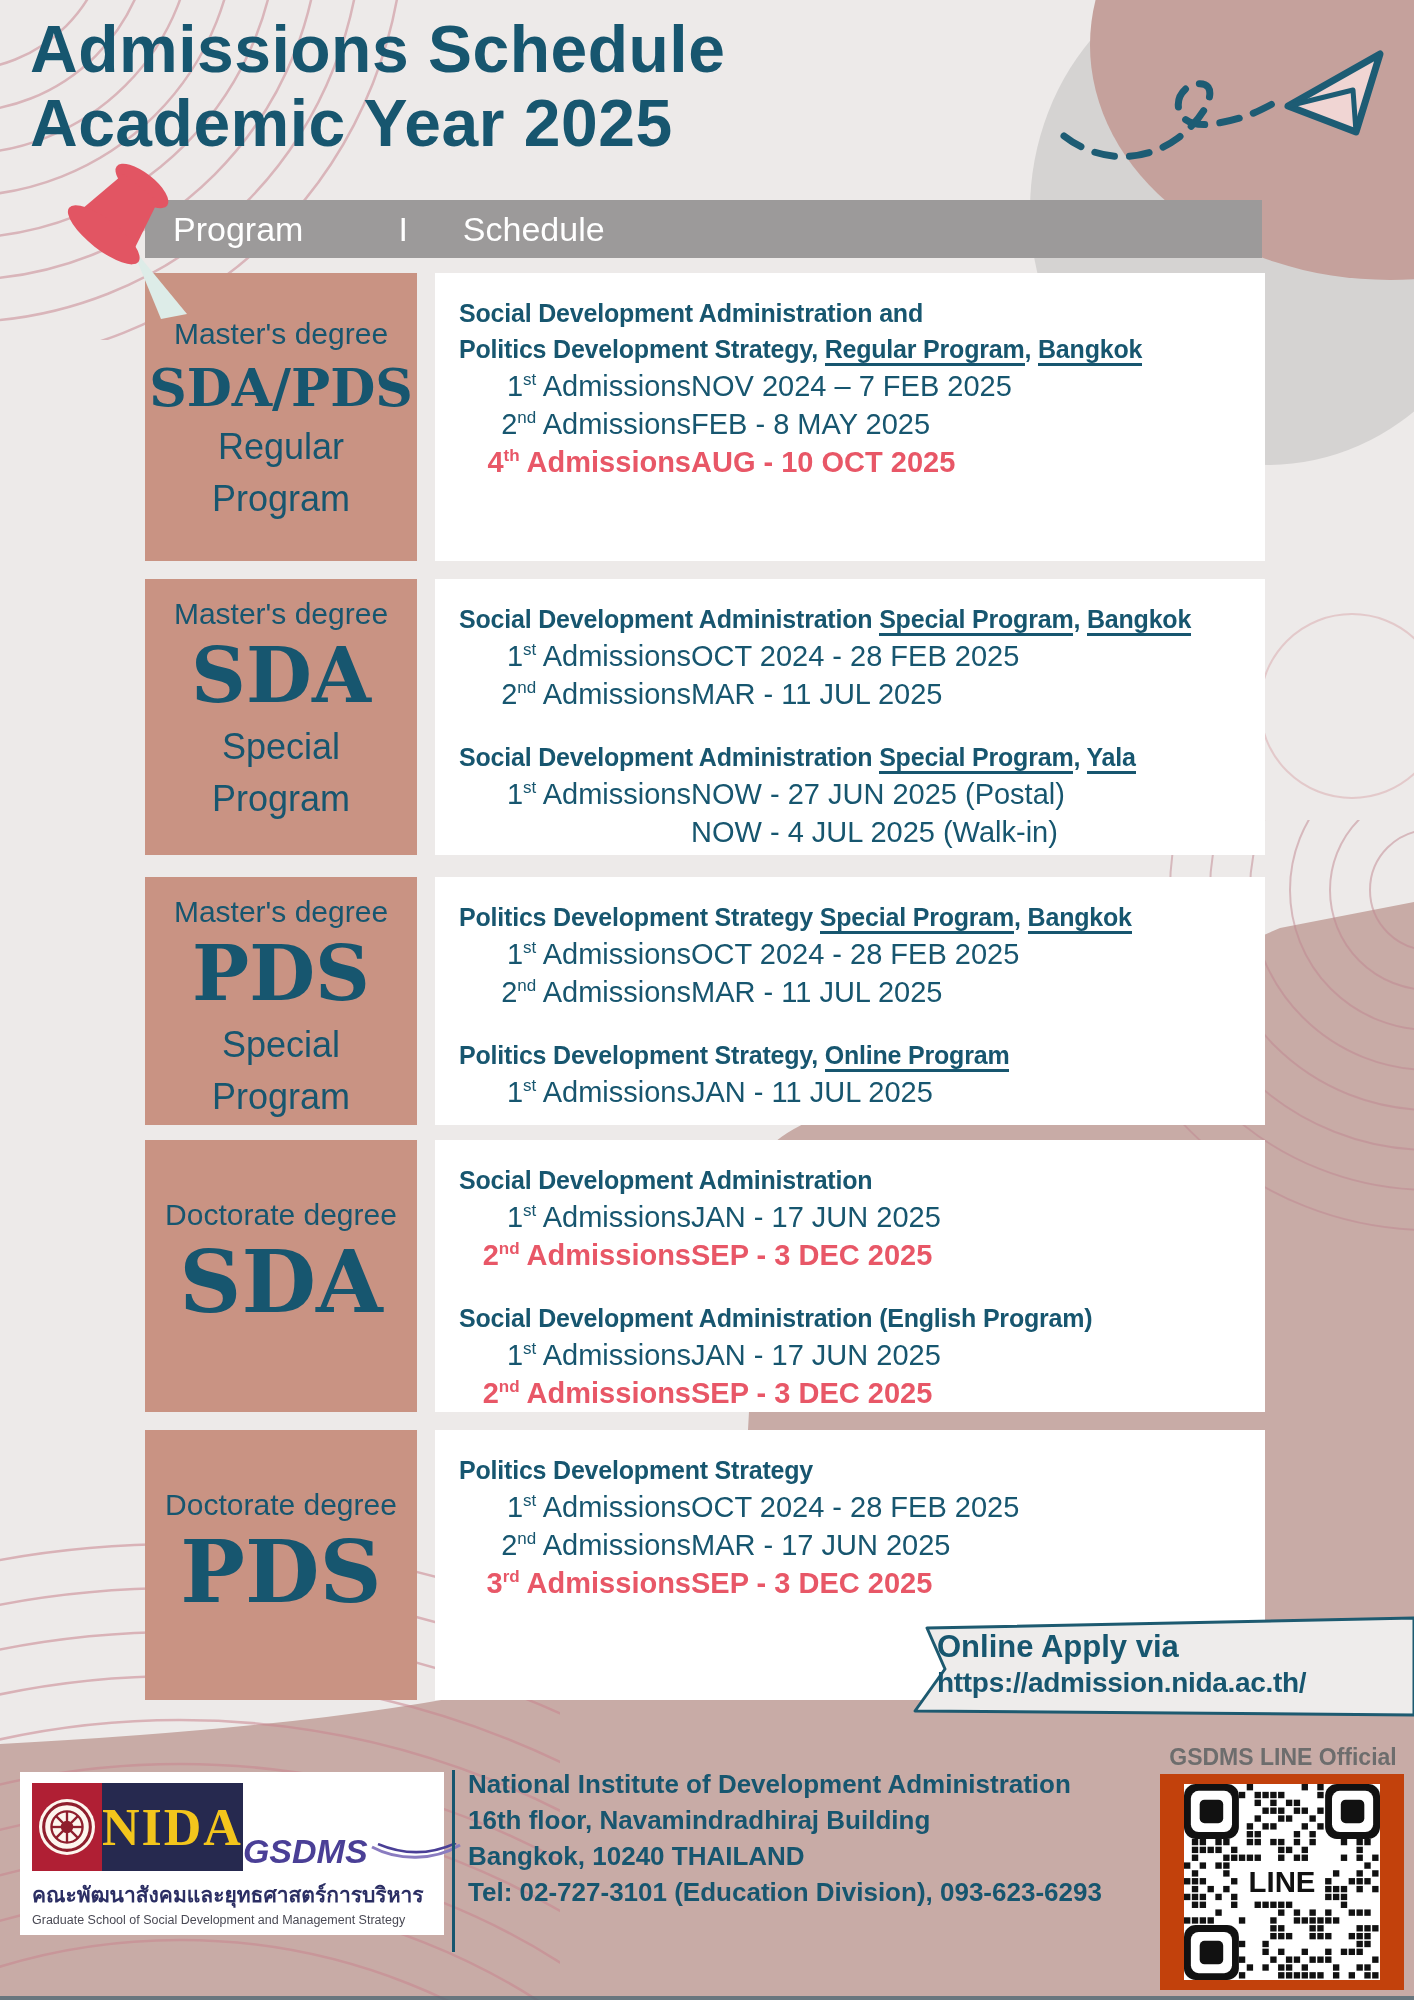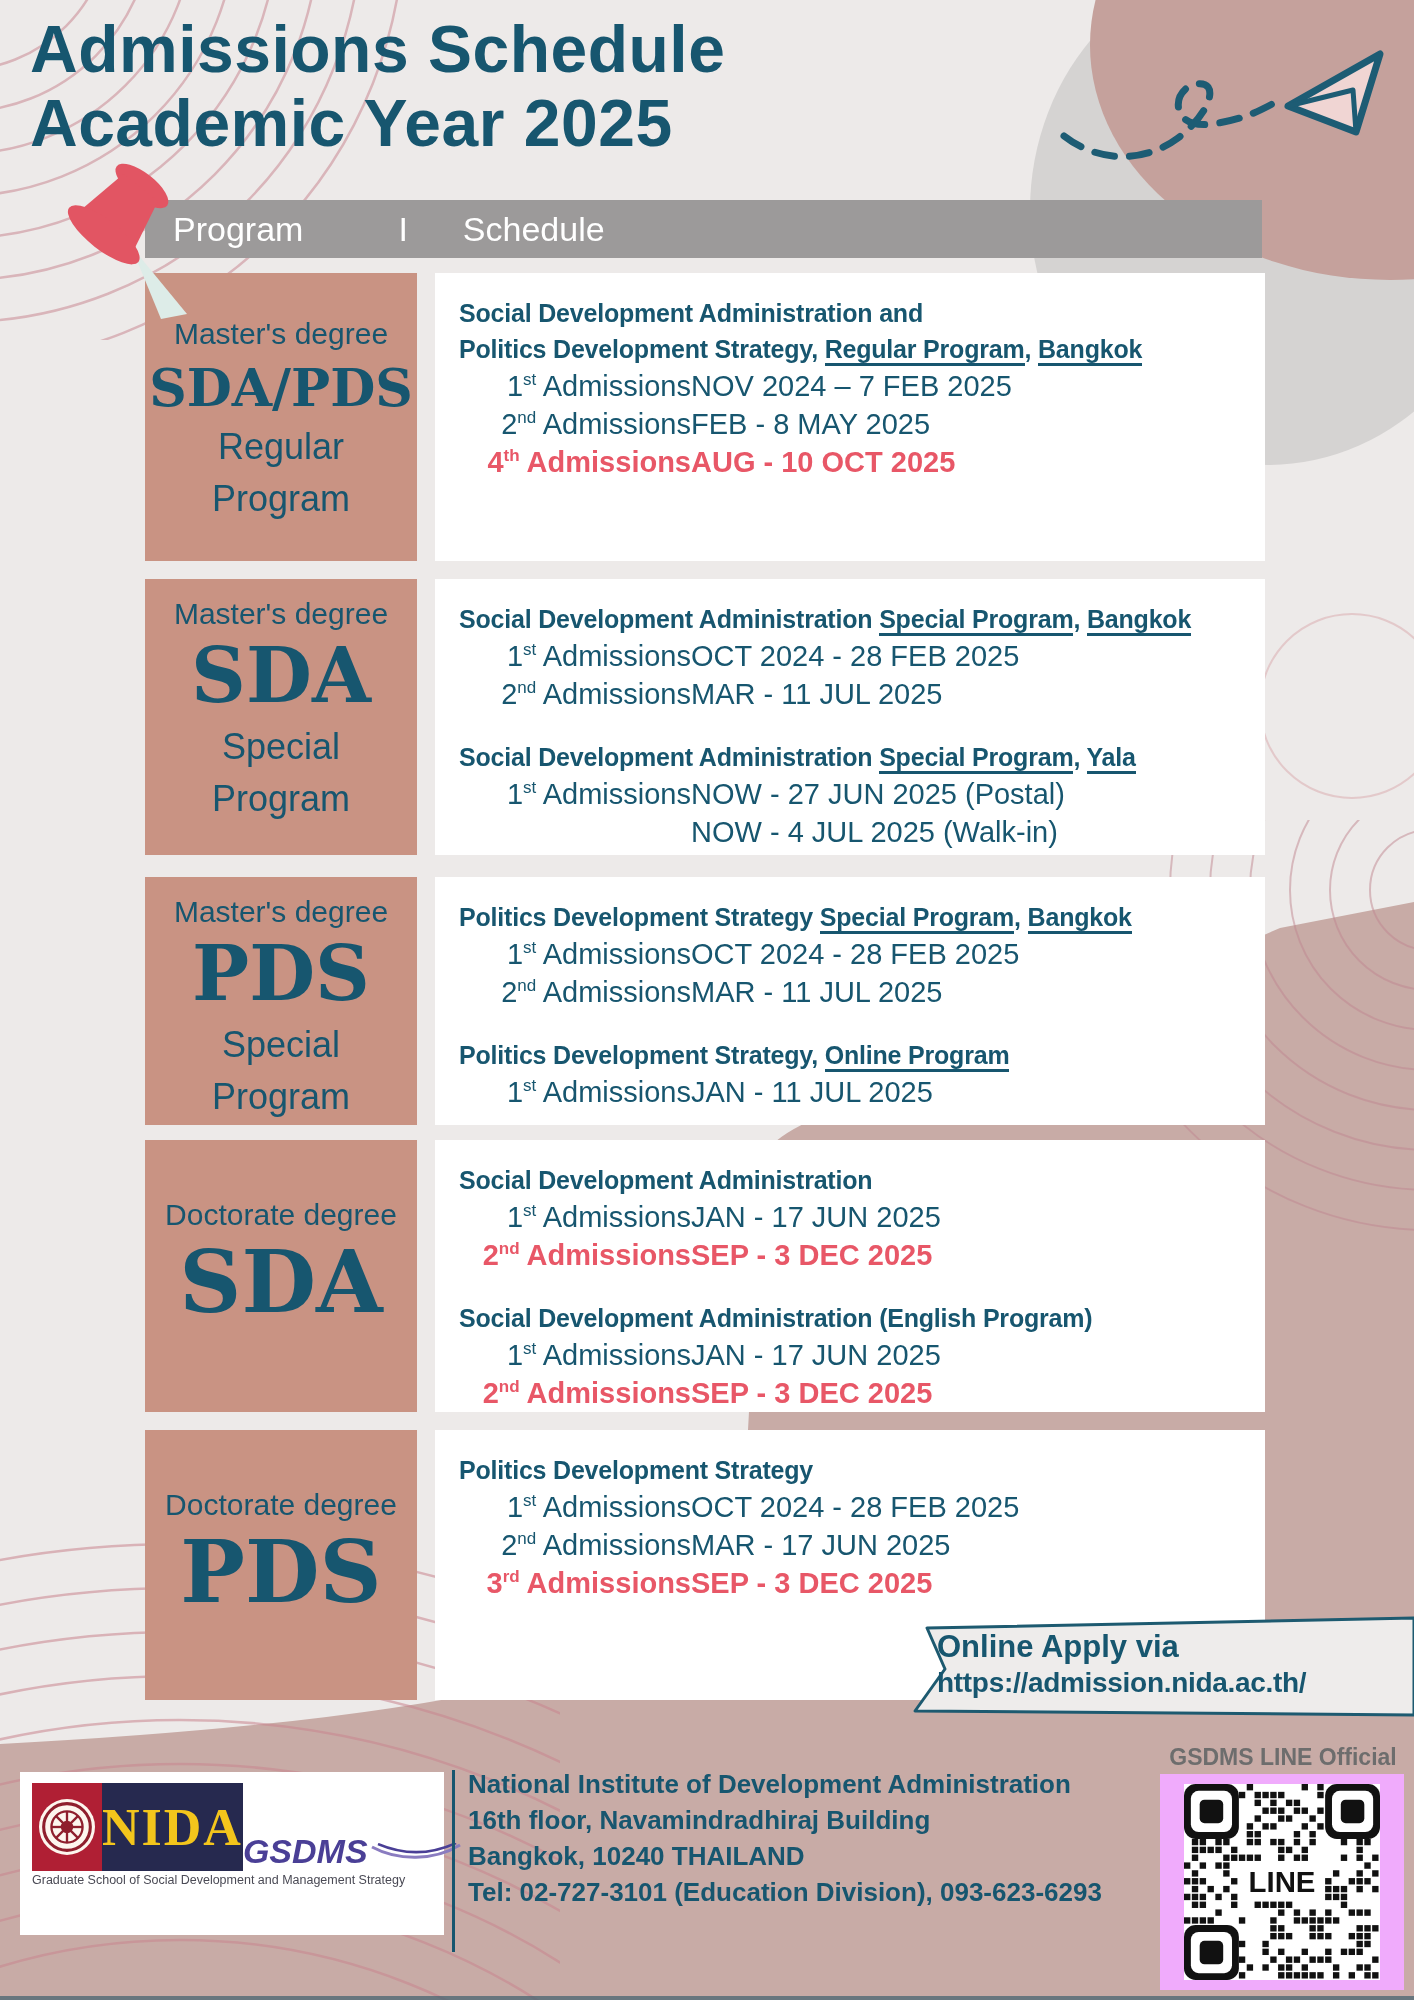--- a/index.html
+++ b/index.html
@@ -69,21 +69,21 @@
          color:var(--gsdms_purple,#4a3f96);font-weight:bold;font-size:34px;font-style:italic;}
   .thai-name{font-size:21px;font-weight:bold;color:#2b2e63;margin-top:7px;white-space:nowrap;}
   .eng-name{font-size:12.5px;color:#4a4a55;margin-top:2px;white-space:nowrap;}
 
   .fdivider{position:absolute;left:452px;top:1770px;width:3px;height:182px;
             background:var(--teal,#17566f);z-index:6;}
   .address{position:absolute;left:468px;top:1766px;width:690px;color:var(--teal,#17566f);
            font-weight:bold;font-size:26px;line-height:36px;z-index:6;}
   .qr-label{position:absolute;left:1158px;top:1744px;width:250px;text-align:center;
             color:#6d6d6d;font-weight:bold;font-size:23px;z-index:6;}
-  .qr-card{position:absolute;left:1160px;top:1774px;width:244px;height:216px;background:#f0abfc;
+  .qr-card{position:absolute;left:1160px;top:1774px;width:244px;height:216px;background:#c2410c;
            display:flex;align-items:center;justify-content:center;z-index:6;}
 </style>
 </head>
 <body>
 
 <div class="page">
 
   <svg class="decor" viewBox="0 0 1414 2000">
     <defs>
       <clipPath id="clipTL">
@@ -356,20 +356,21 @@
       </div>
       <div class="nida-navy">NIDA</div>
       <div class="gsdms">
         <span>GSDMS</span>
         <svg width="96" height="18" viewBox="0 0 96 18">
           <path d="M4,4 C30,18 66,18 92,2" stroke="#8a7cc0" stroke-width="3" fill="none"></path>
           <path d="M10,1 C36,12 62,12 88,0" stroke="#4a3f96" stroke-width="2.5" fill="none"></path>
         </svg>
       </div>
     </div>
+    <div class="thai-name">คณะพัฒนาสังคมและยุทธศาสตร์การบริหาร</div>
     <div class="eng-name">Graduate School of Social Development and Management Strategy</div>
   </div>
 
   <div class="fdivider"></div>
 
   <div class="address">
     <div>National Institute of Development Administration</div>
     <div>16th floor, Navamindradhiraj Building</div>
     <div>Bangkok, 10240 THAILAND</div>
     <div>Tel: 02-727-3101 (Education Division), 093-623-6293</div>

